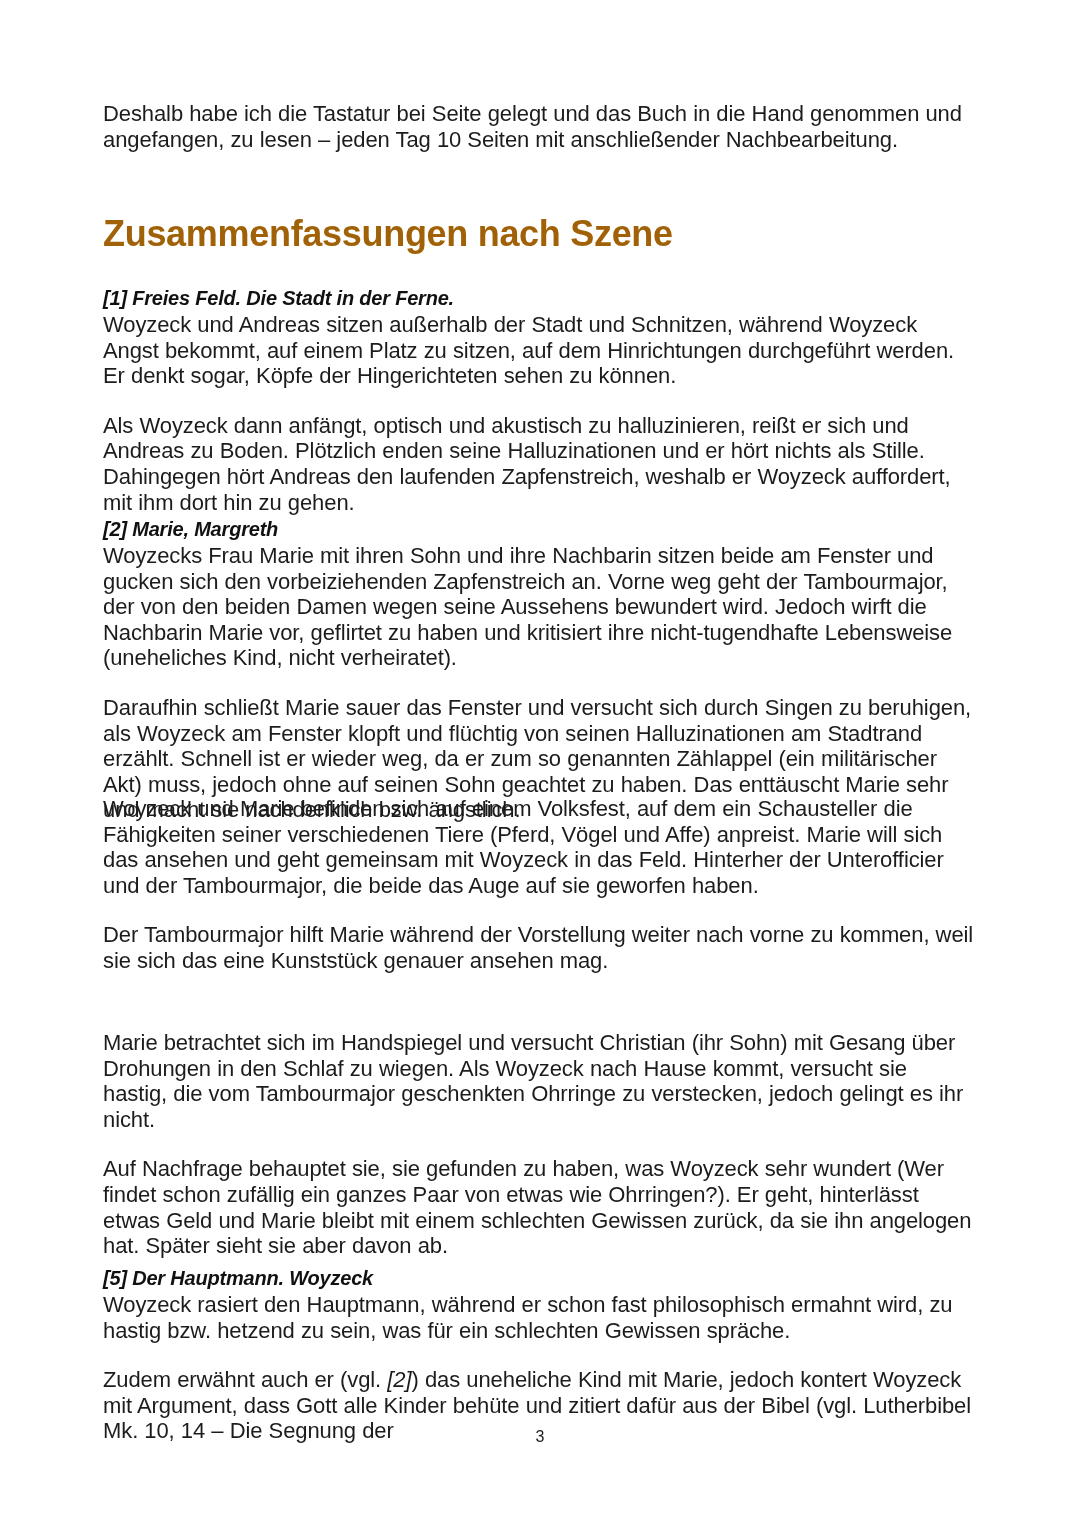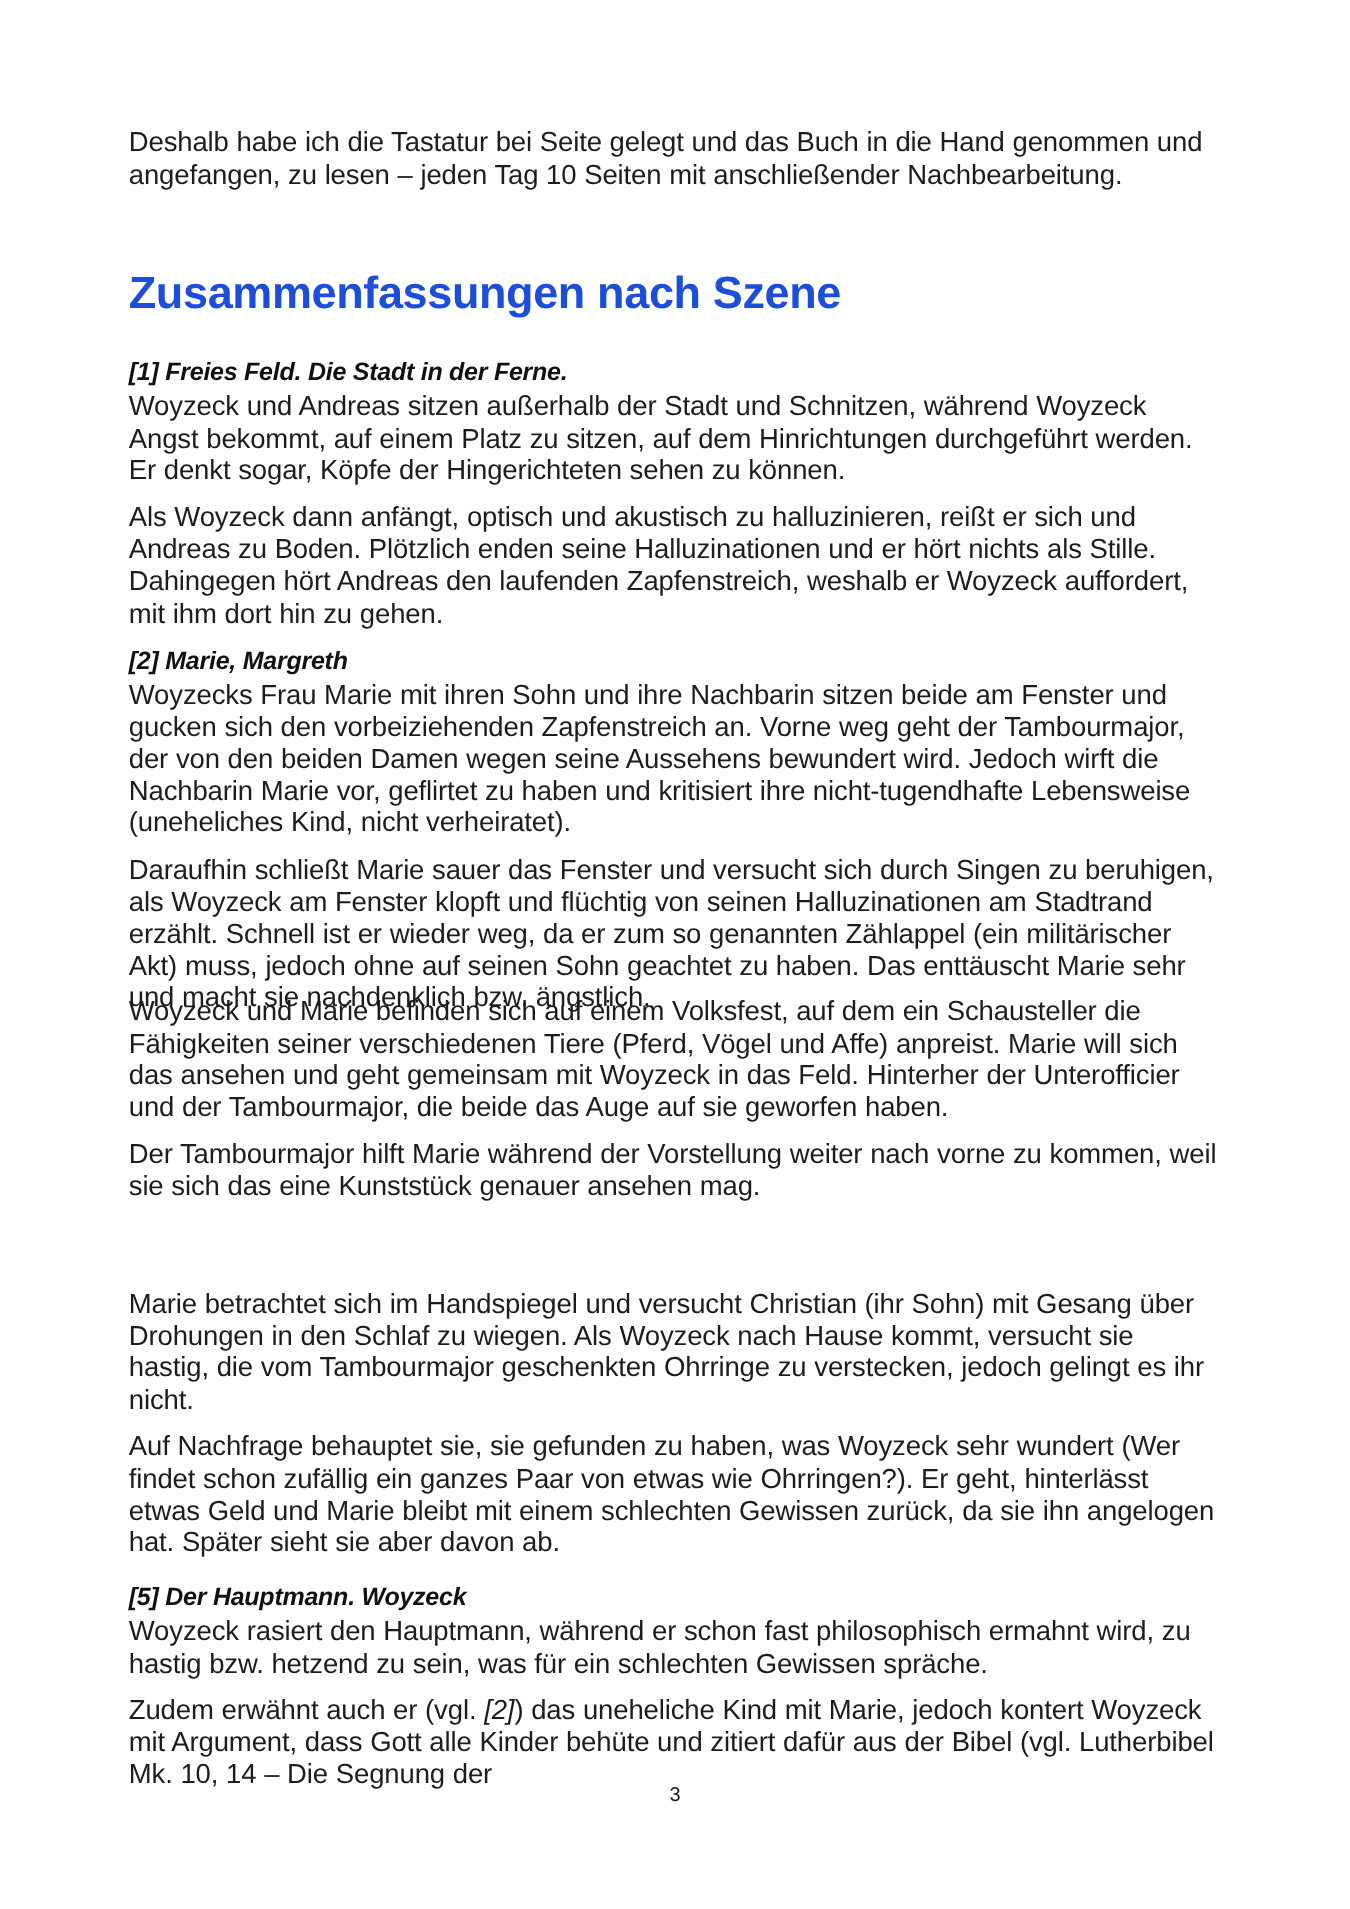--- a/index.html
+++ b/index.html
@@ -24,30 +24,30 @@
     .para {
       font-size: 22px;
       line-height: 25.6px;
       margin: 0;
       letter-spacing: -0.1px;
       word-spacing: 0.2px;
       text-align: left;
       hyphens: manual;
     }
     .para + .para {
-      margin-top: 12px;
+      margin-top: 24px;
     }
     .page-title {
       font-family: "Liberation Sans", sans-serif;
       font-weight: bold;
       font-size: 36px;
       line-height: 44px;
       margin: 0;
       letter-spacing: -0.3px;
-      color: #1d4ed8;
+      color: #a16207;
     }
     .scene-heading {
       font-family: "Liberation Sans", sans-serif;
       font-weight: bold;
       font-style: italic;
       font-size: 20px;
       line-height: 26px;
       margin: 0;
       color: #111111;
       letter-spacing: -0.2px;

